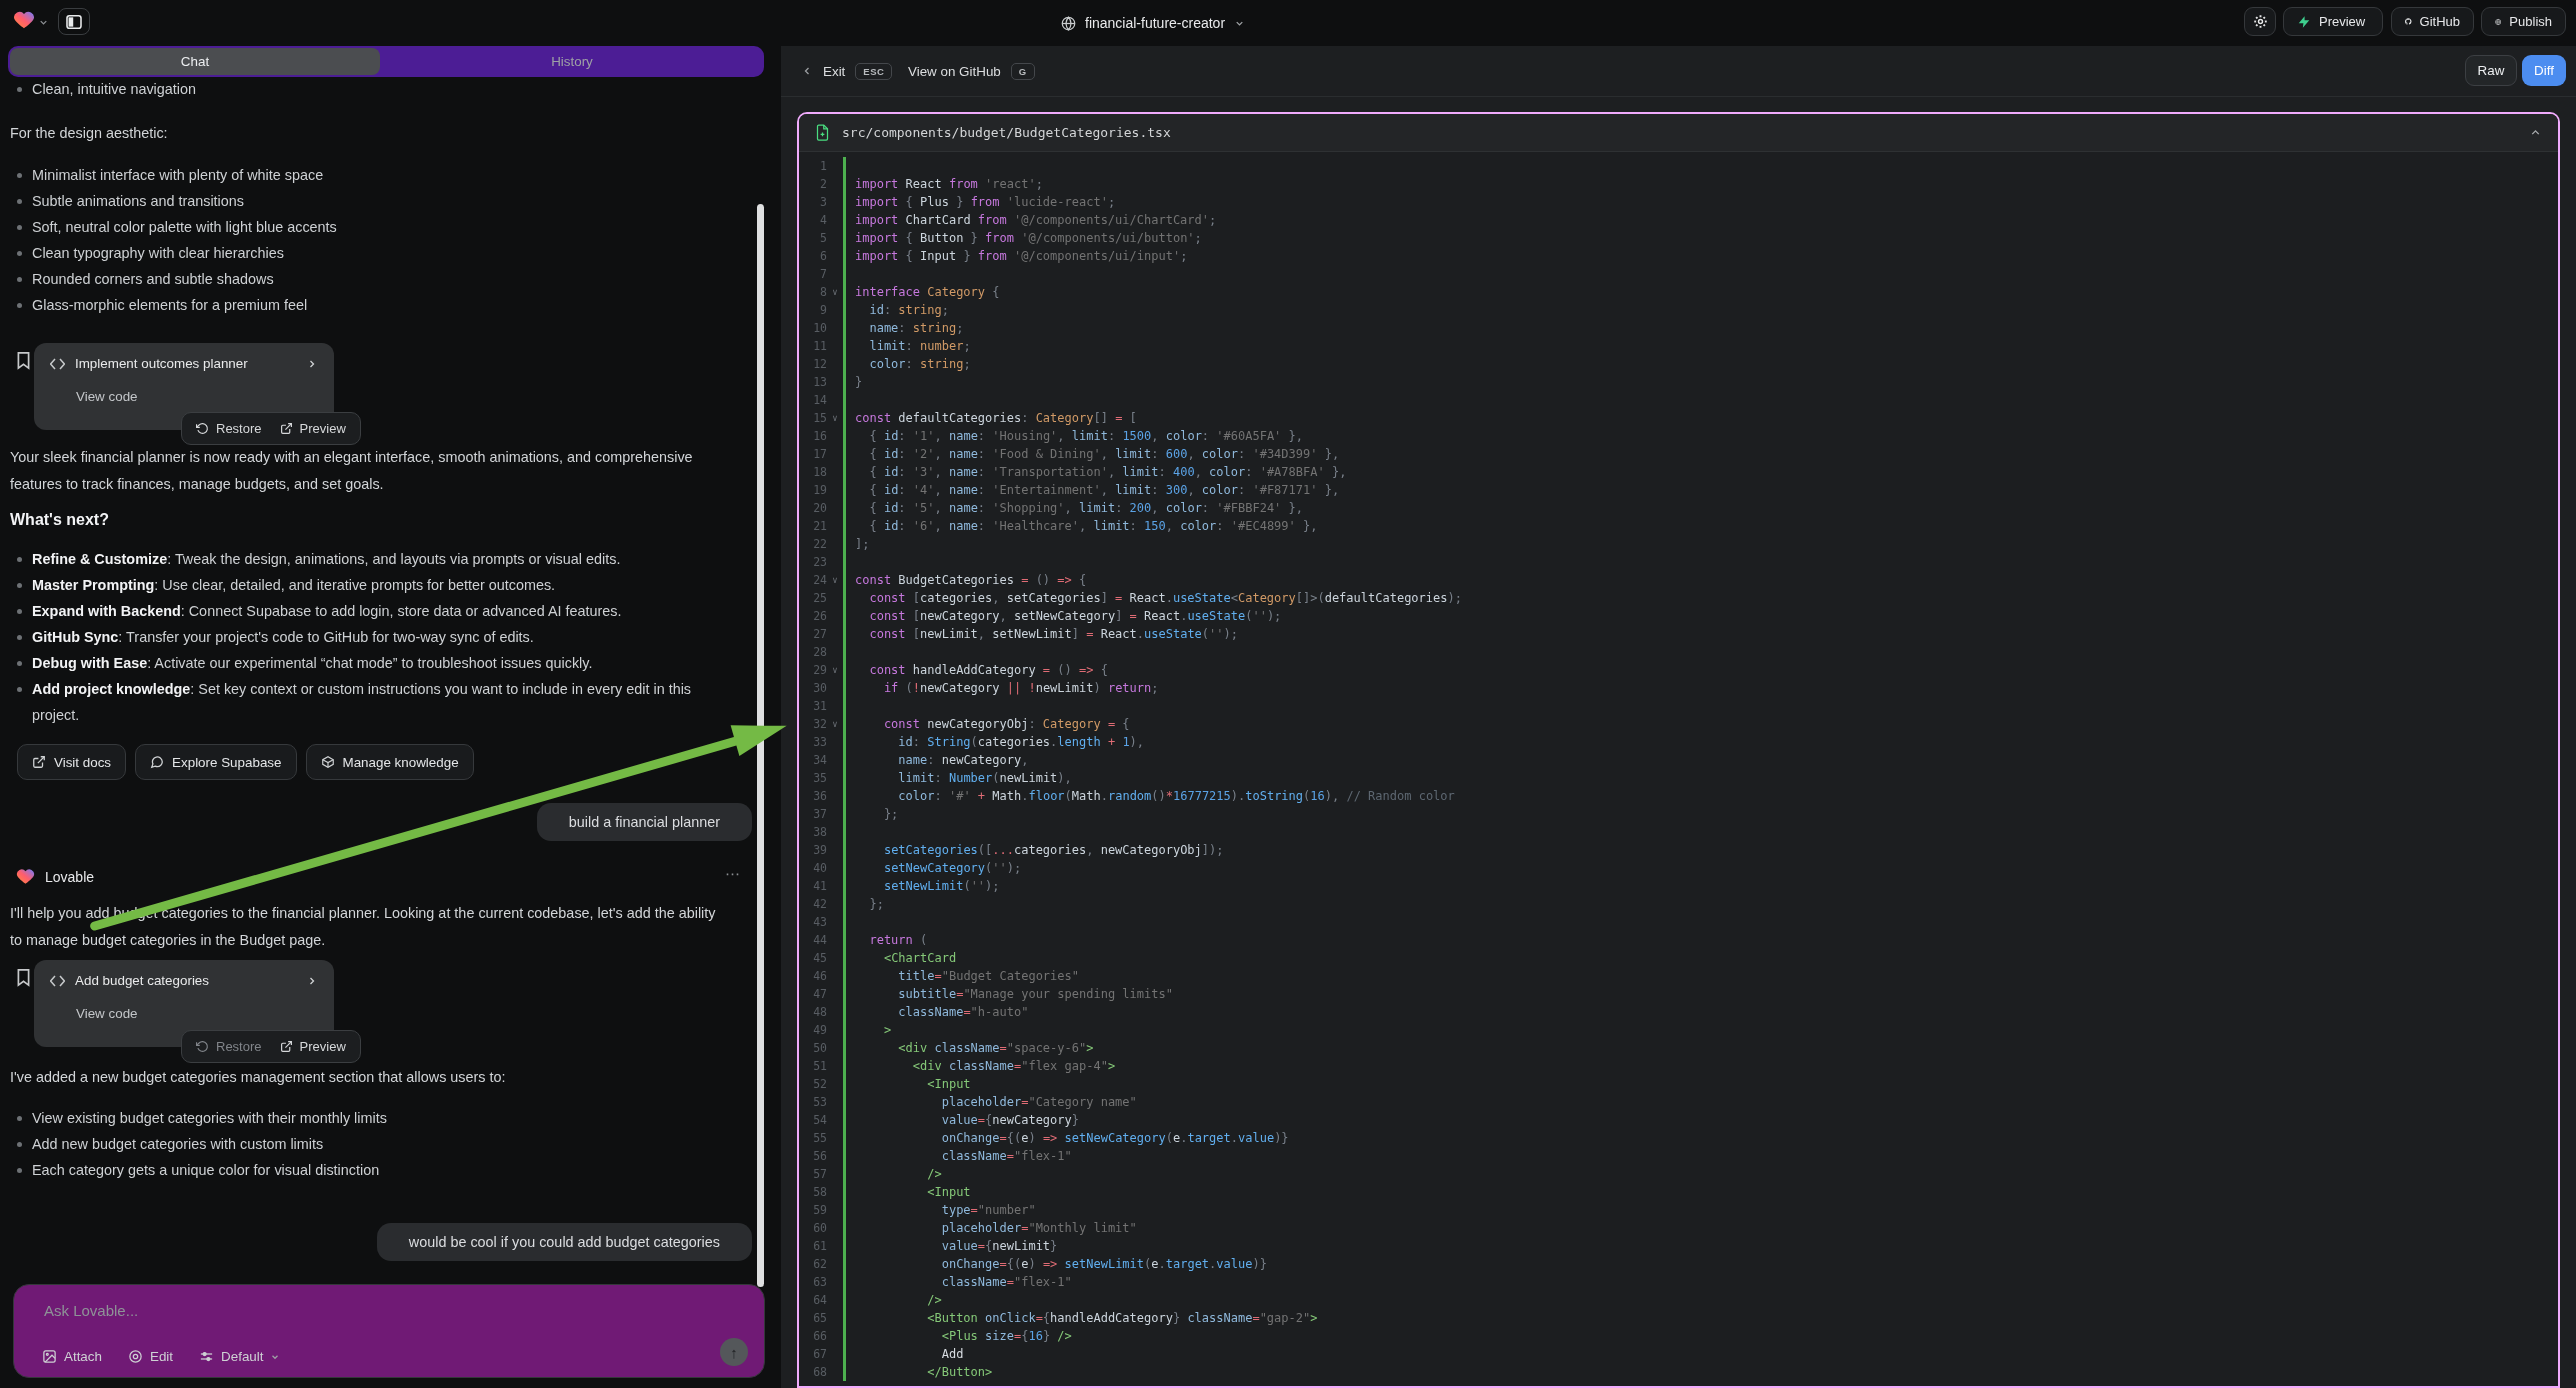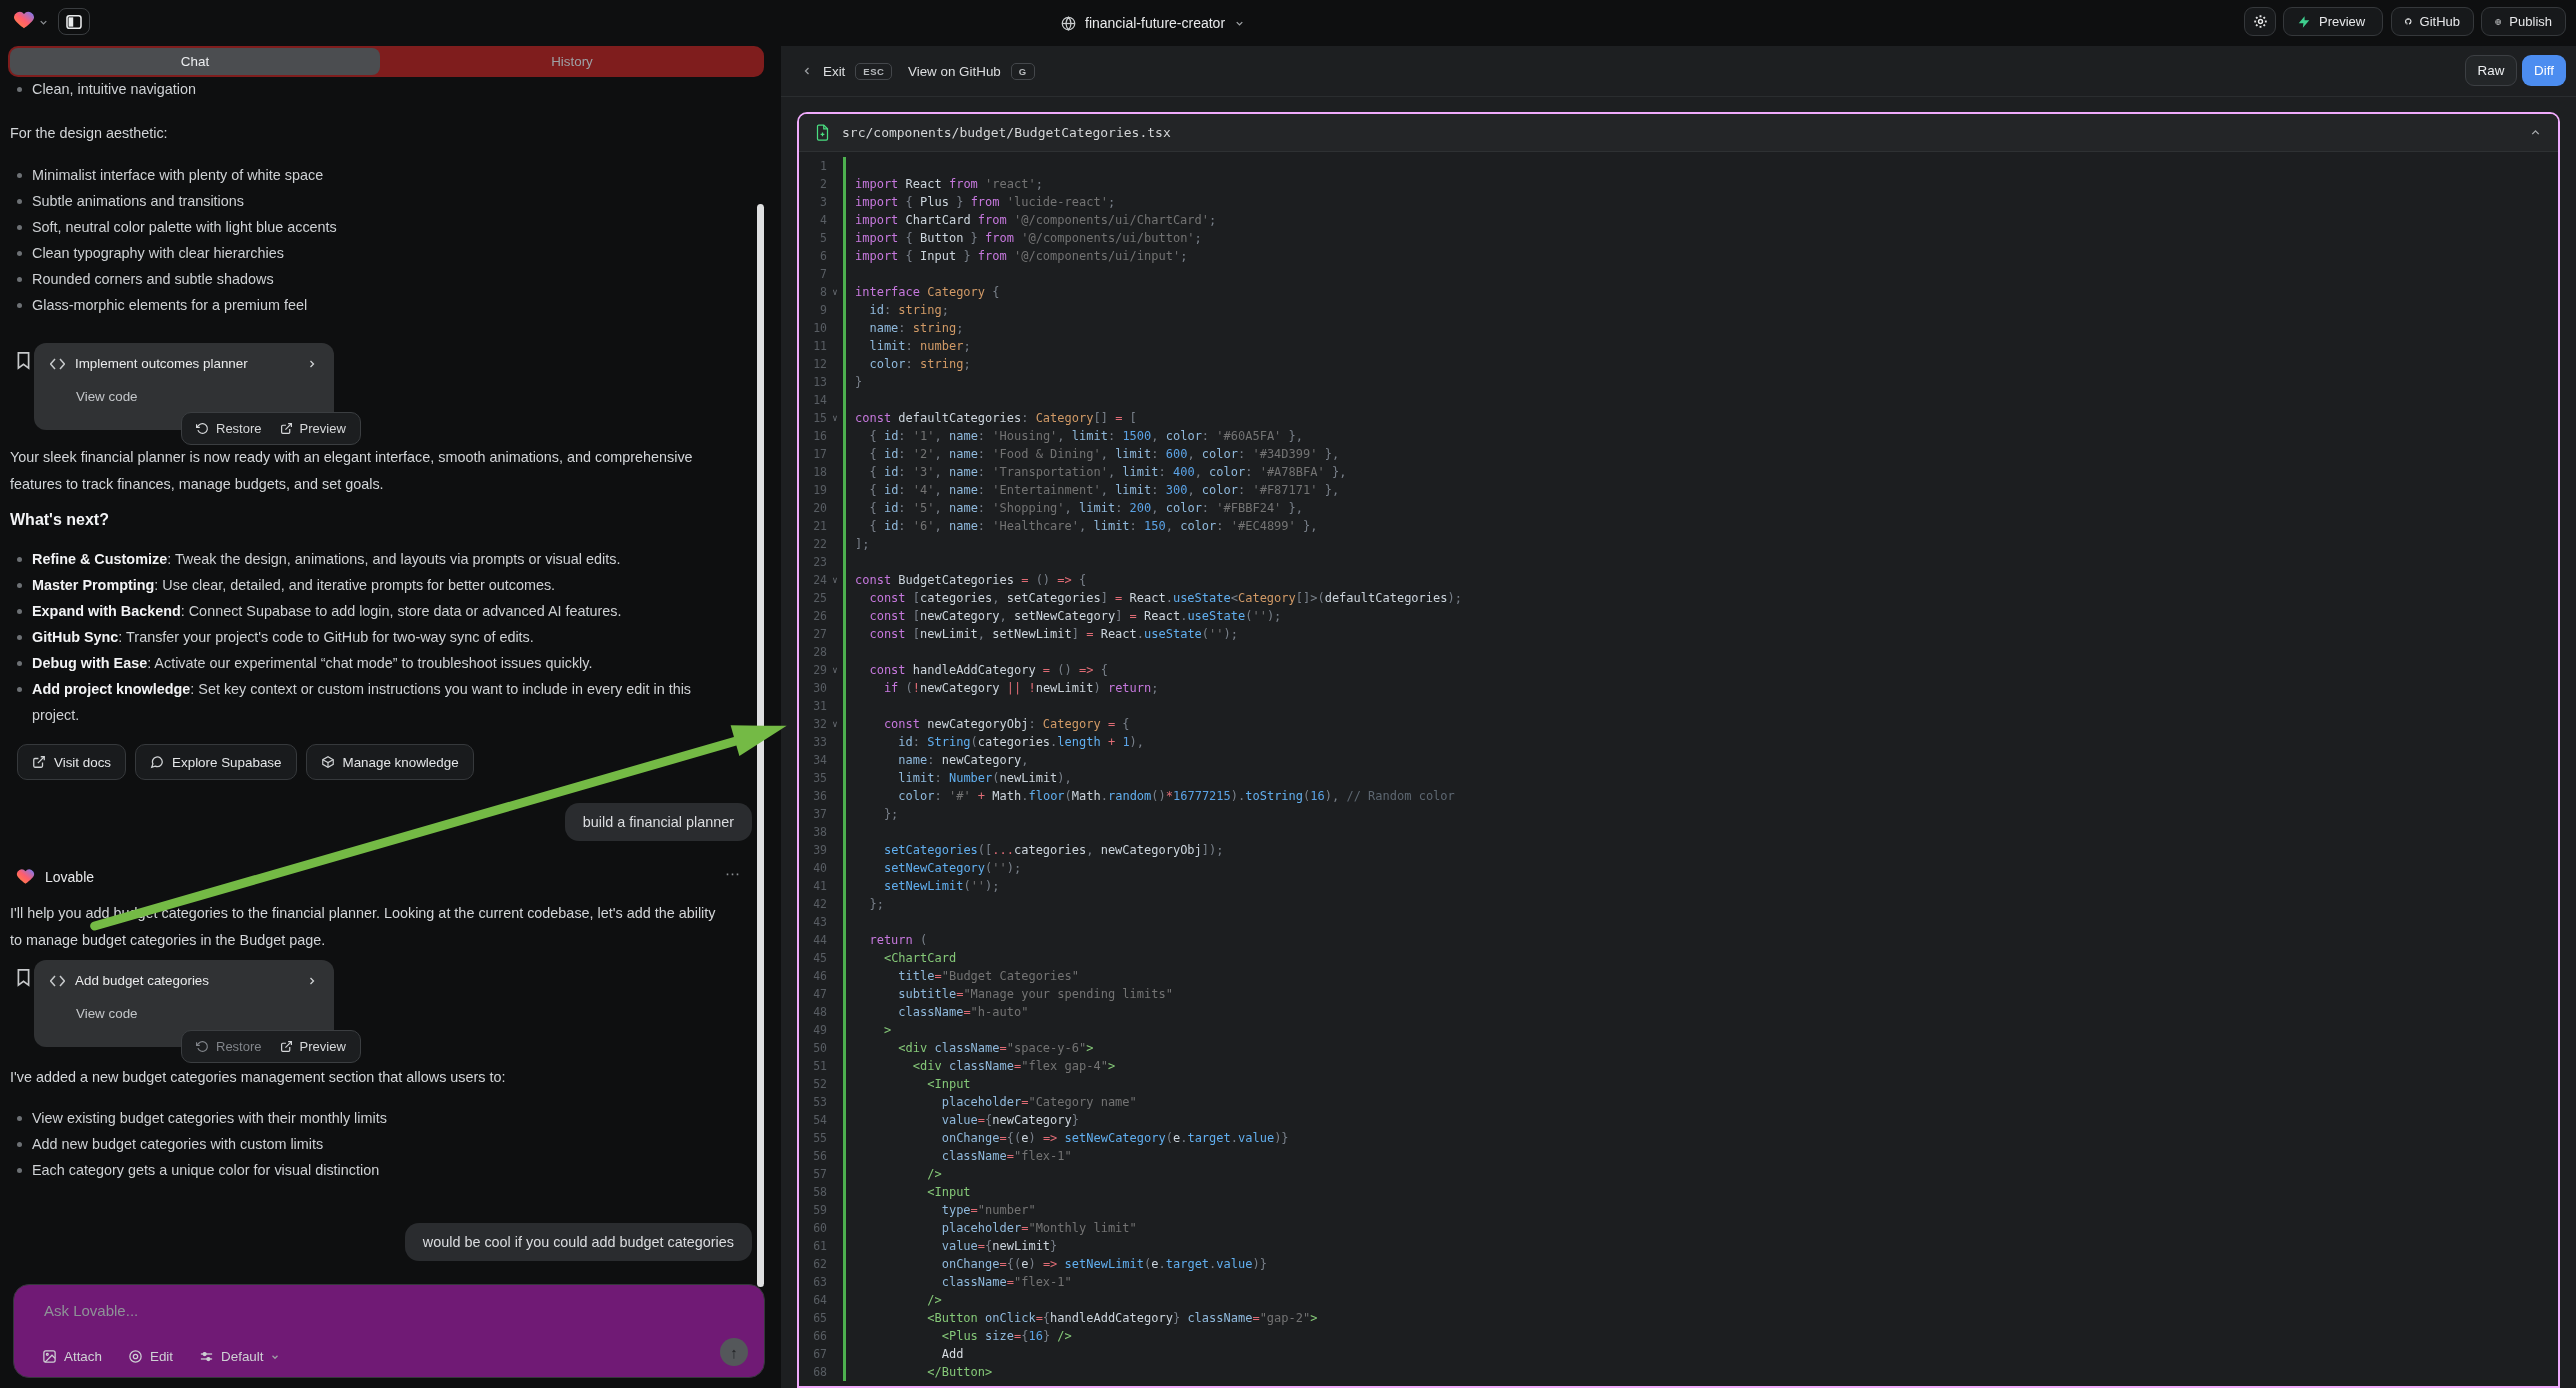--- a/index.html
+++ b/index.html
@@ -11,21 +11,21 @@
   
   #topbar{left:0;top:0;width:2576px;height:46px;background:#0e0f10;}
   .tb-btn{position:absolute;top:7px;height:29px;border:1px solid #35383b;border-radius:9px;
           background:#17191b;display:flex;align-items:center;gap:8px;padding:0 13px;
           font-size:13px;color:#e7e8ea;box-sizing:border-box;}
   #project-title{left:1061px;top:0;height:46px;display:flex;align-items:center;gap:9px;
                  font-size:14px;color:#e9eaec;font-weight:500;}
 
   
   #chat{left:0;top:0;width:773px;height:1388px;}
-  #tabbar{left:8px;top:46px;width:756px;height:31px;background:#7f1d1d;border-radius:10px;}
+  #tabbar{left:8px;top:46px;width:756px;height:31px;background:#4c1d95;border-radius:10px;}
   #tab-chat{left:2px;top:2px;width:370px;height:27px;background:#4b4d50;border-radius:8px;
             display:flex;align-items:center;justify-content:center;font-size:13.4px;color:#eceef0;}
   #tab-history{left:374px;top:2px;right:2px;height:27px;display:flex;align-items:center;
                justify-content:center;font-size:13.4px;color:#9ea1a5;}
   .para{font-size:14.4px;line-height:27px;color:#d2d5d8;width:713px;}
   .chat-head{font-size:16px;font-weight:bold;color:#f2f3f5;}
   .bullet-row{display:flex;gap:10px;min-height:26px;align-items:center;}
   .bullet-row.rich{align-items:flex-start;}
   .bullet-row.rich .dot{margin-top:11px;}
   .dot{width:5px;height:5px;border-radius:50%;background:#6d7175;flex:none;}
@@ -35,21 +35,21 @@
   .tc-row1{position:absolute;left:16px;top:13px;display:flex;align-items:center;gap:10px;
            font-size:13.4px;color:#e9eaeb;width:268px;}
   .tc-title{flex:1;}
   .tc-sub{position:absolute;left:42px;top:46px;font-size:13.4px;color:#c3c6c9;}
   .pill{position:absolute;height:33px;background:#1c1e20;border:1px solid #3b3e41;border-radius:10px;
         display:flex;align-items:center;gap:18px;padding:0 14px;box-sizing:border-box;}
   .pill .pi{display:flex;align-items:center;gap:7px;font-size:13px;color:#d6d8da;}
   .pill .pi.dim{color:#808489;}
   .act-btn{height:34px;border:1px solid #36393c;background:#191b1d;border-radius:10px;
            display:flex;align-items:center;gap:8px;padding:0 14px;font-size:13.4px;color:#e4e6e8;}
-  .bubble{position:absolute;background:#2a2c2f;border-radius:14px;padding:11px 18px;
+  .bubble{position:absolute;background:#2a2c2f;border-radius:14px;padding:11px 32px;
           font-size:14.4px;color:#dbdde0;}
   #composer{left:13px;top:1284px;width:752px;height:94px;border:1px solid #34373a;
             background:#701a75;border-radius:16px;box-sizing:border-box;}
   #composer-input{position:absolute;left:30px;top:17px;font-size:15px;color:#8e9397;}
   #composer-row{position:absolute;left:28px;bottom:13px;display:flex;gap:26px;align-items:center;}
   .comp-item{display:flex;align-items:center;gap:7px;font-size:13.4px;color:#ced1d4;}
   #send-btn{position:absolute;right:16px;bottom:11px;width:28px;height:28px;border-radius:50%;
             background:#54575a;display:flex;align-items:center;justify-content:center;
             color:#212325;font-size:15px;font-weight:bold;}
   #chat-scrollbar{left:757px;top:204px;width:7px;height:1083px;border-radius:4px;background:#dfe0e1;}

